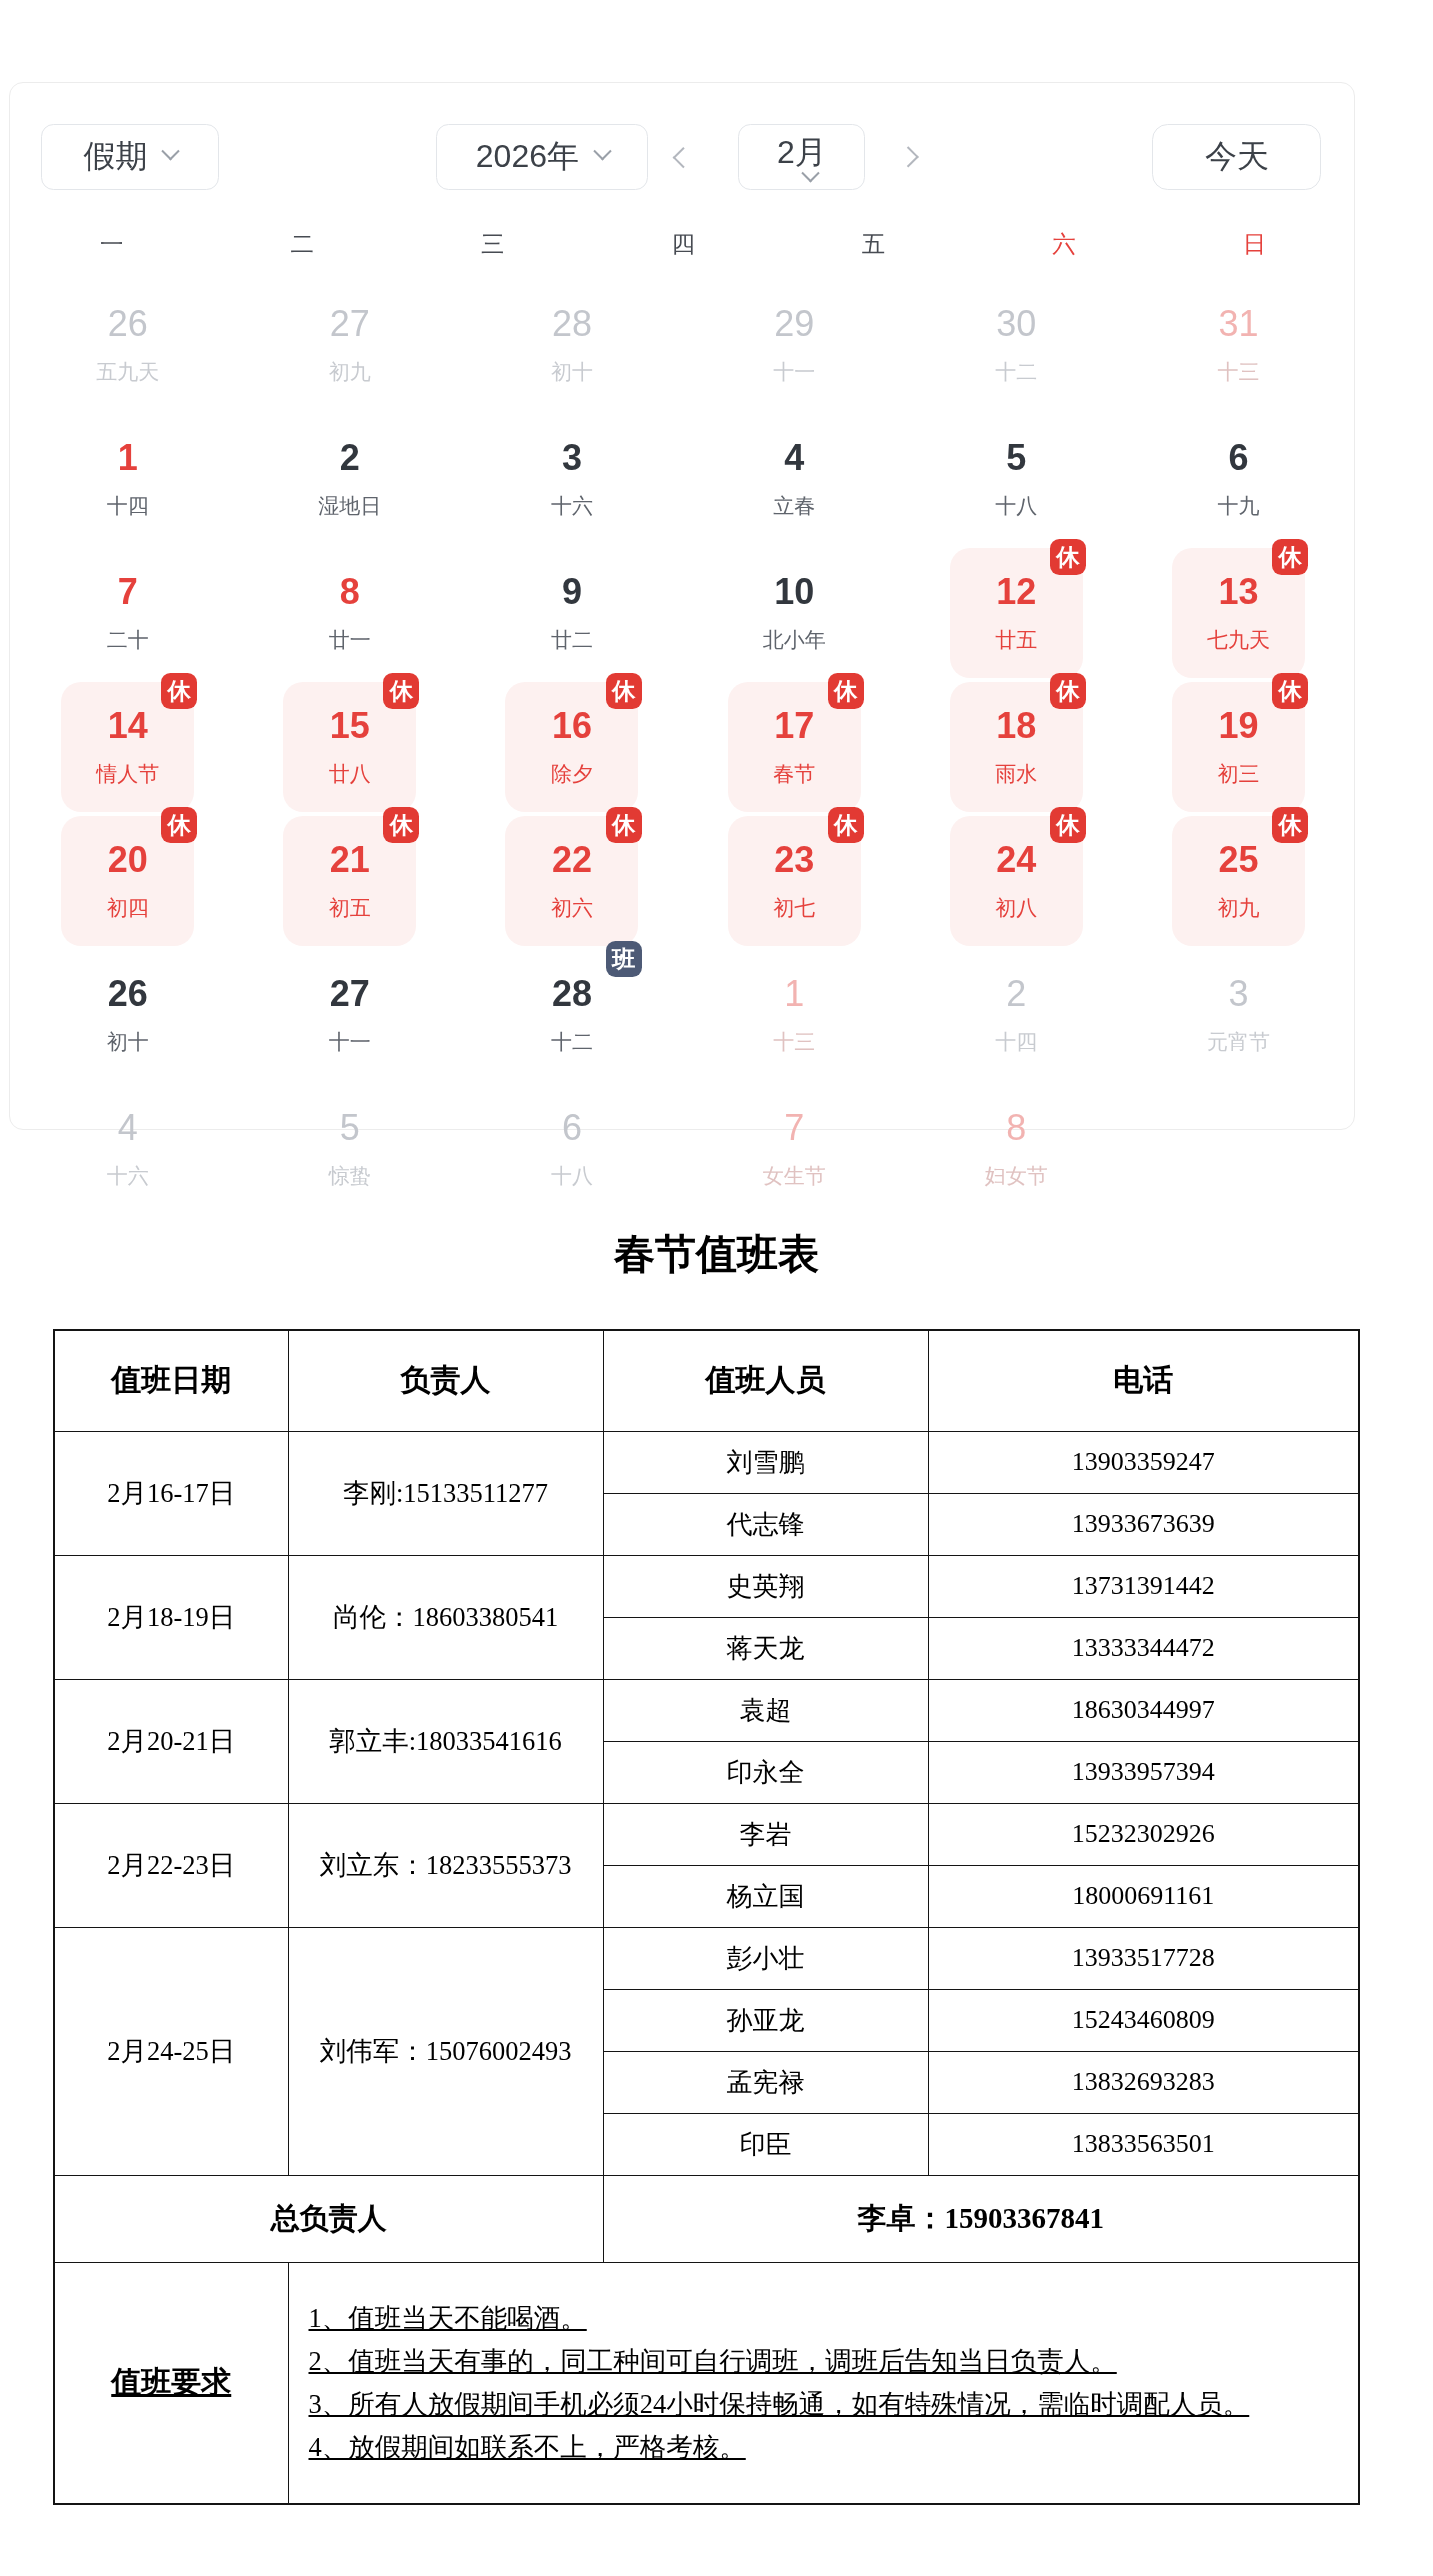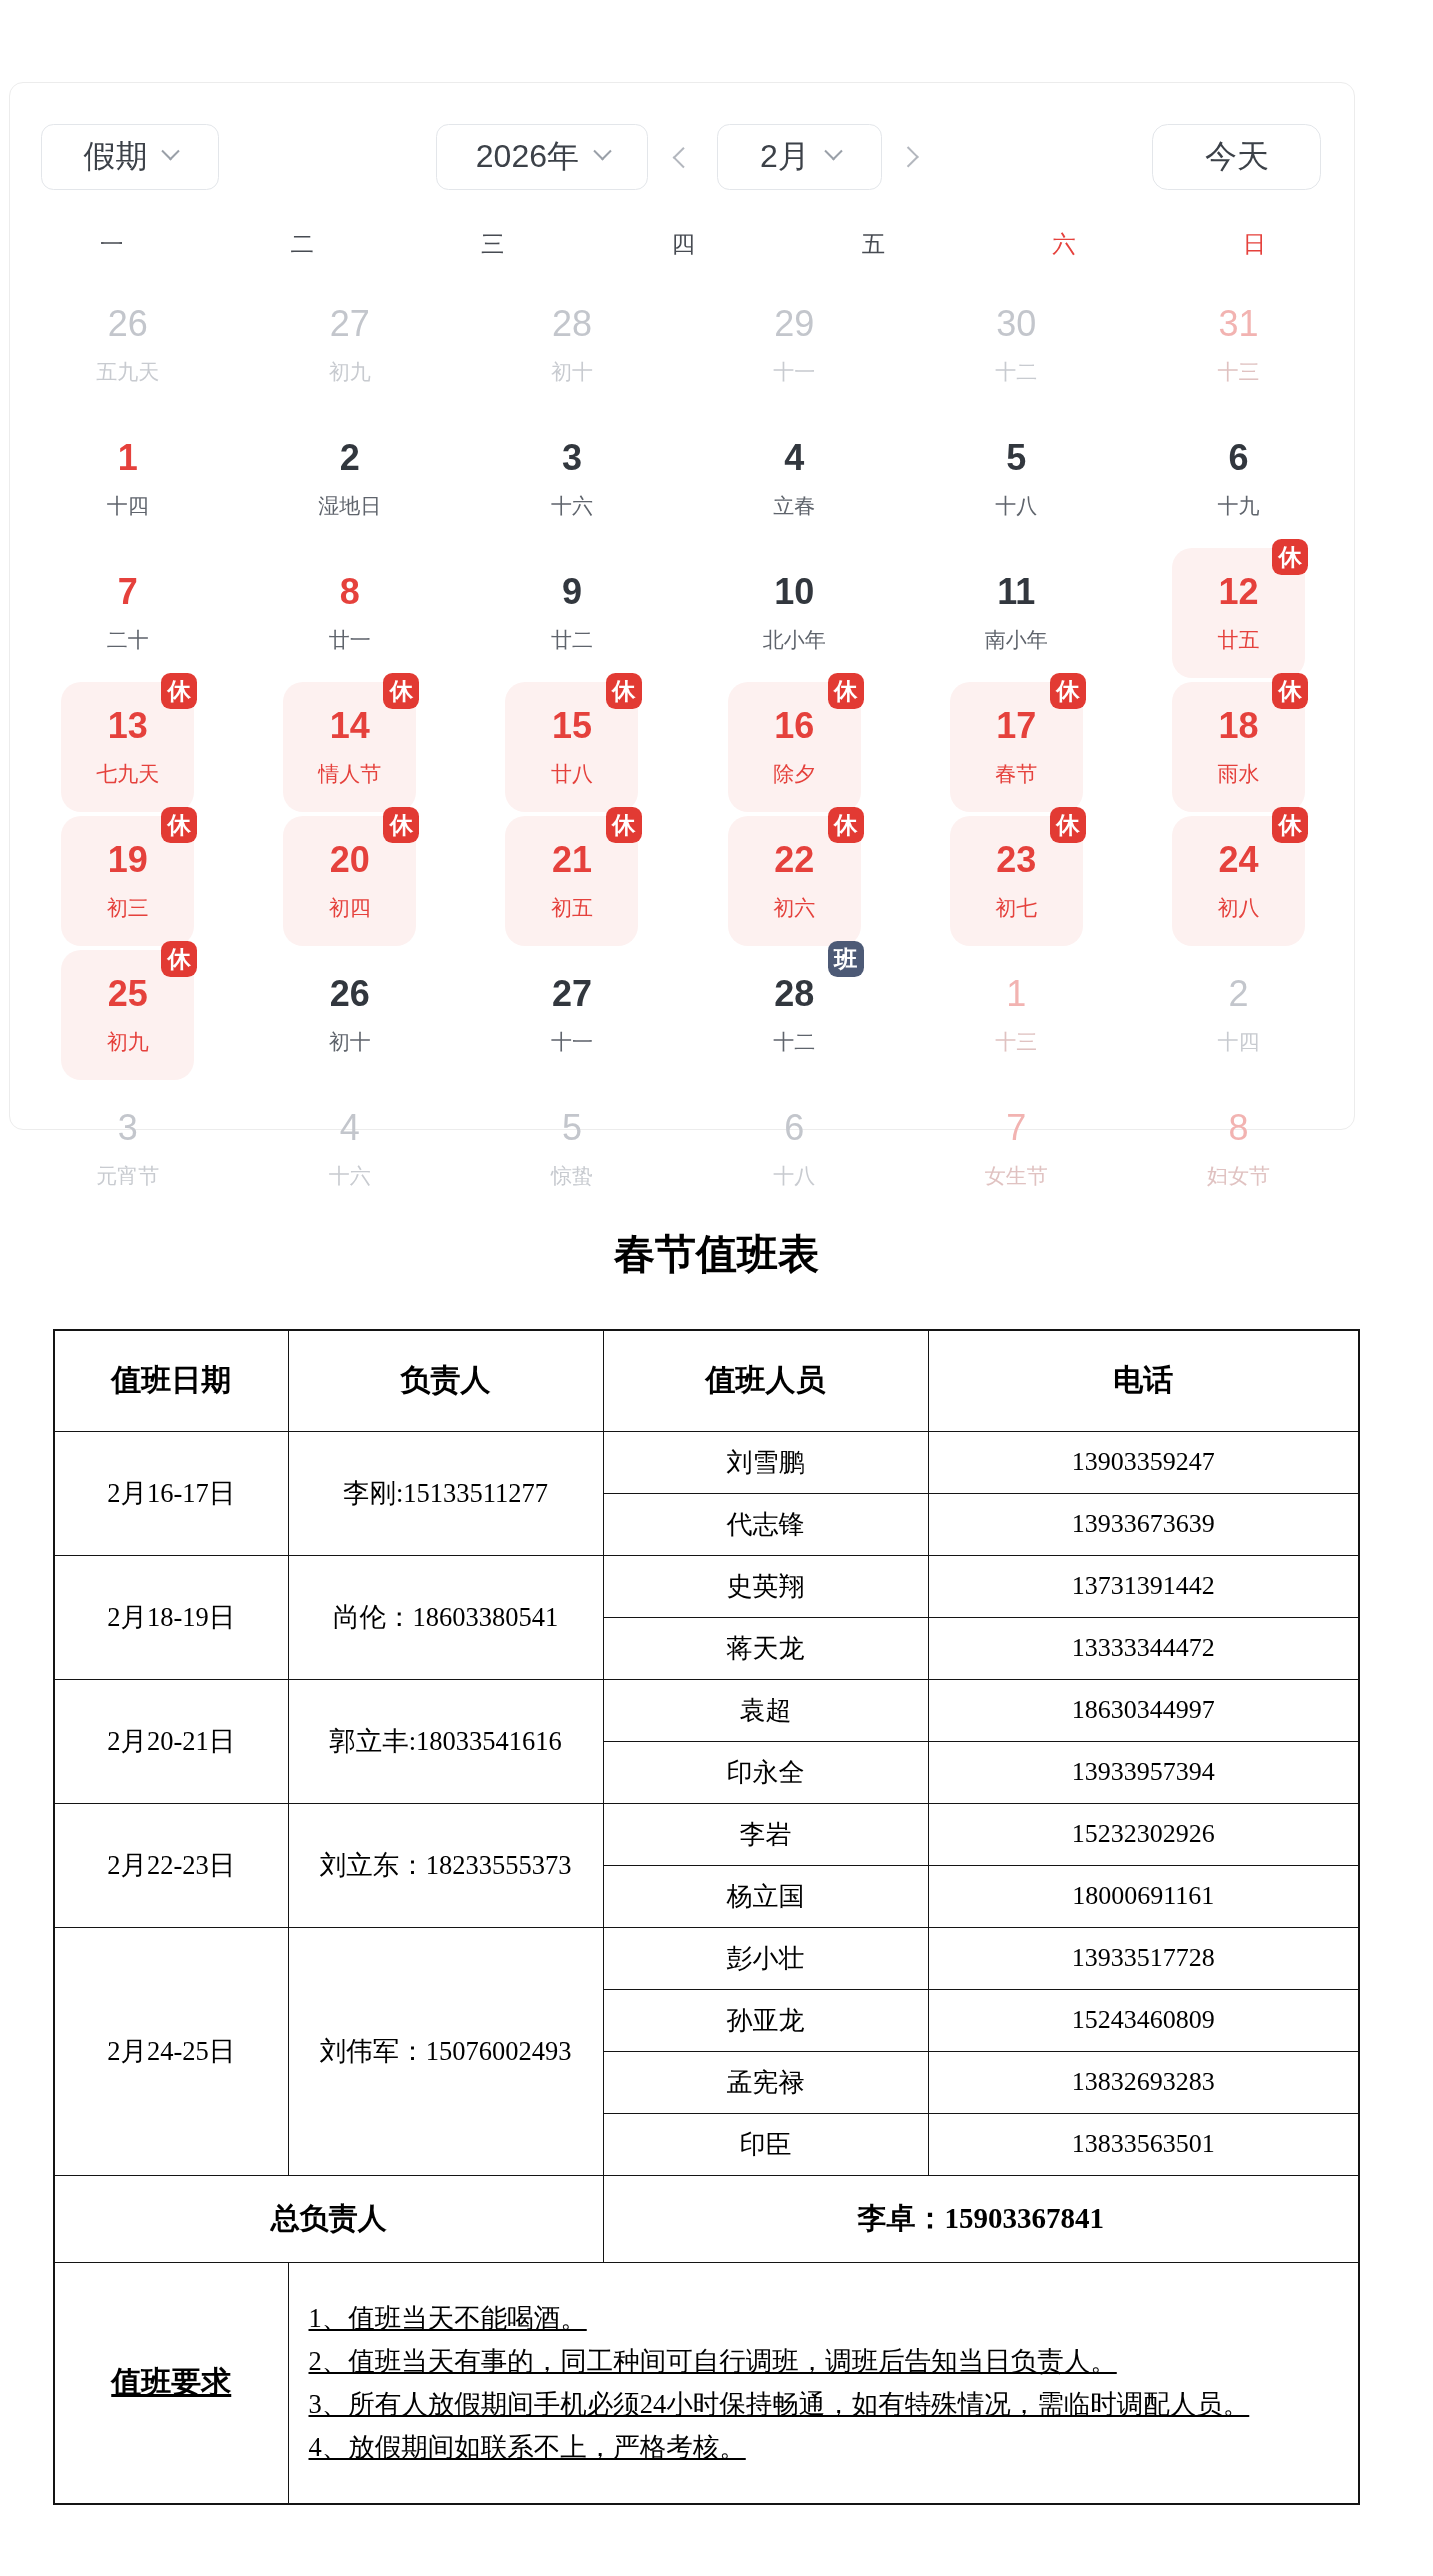--- a/index.html
+++ b/index.html
@@ -9,21 +9,21 @@
   .cal-card{position:absolute;left:9.4px;top:82px;width:1346px;height:1048px;
     background:#fff;border:0.8px solid #ececec;border-radius:14px;box-sizing:border-box;}
 
   .ctrl{position:absolute;height:66px;box-sizing:border-box;border:1.6px solid #e3e6ea;
     border-radius:12.5px;background:#fff;display:flex;align-items:center;justify-content:center;
     font-size:32px;color:#3c4148;cursor:pointer;}
   .ctrl .chev{width:11px;height:11px;border-right:2.3px solid #9aa0a8;border-bottom:2.3px solid #9aa0a8;
     transform:rotate(45deg) translate(-2.3px,-2.3px);margin-left:17px;margin-top:-4.7px;}
   .btn-filter{left:31px;top:41px;width:178px;}
   .btn-year{left:426px;top:41px;width:212px;}
-  .btn-month{left:707px;top:41px;width:165px;}
+  .btn-month{left:728px;top:41px;width:127px;flex-direction:column;}
   .btn-today{left:1142px;top:41px;width:169px;border-radius:15.6px;}
   .nav-arrow{position:absolute;top:59px;width:31px;height:31px;cursor:pointer;}
   .nav-arrow span{position:absolute;left:9.4px;top:7.8px;width:12.5px;height:12.5px;
     border-left:2.3px solid #b3b7be;border-bottom:2.3px solid #b3b7be;}
   .nav-prev{left:656px;}
   .nav-prev span{transform:rotate(45deg);}
   .nav-next{left:881px;}
   .nav-next span{transform:rotate(-135deg);}
 
   .wk-row{position:absolute;left:6.2px;top:141px;width:1333px;height:39px;display:grid;
@@ -201,26 +201,20 @@
           <span class="num">9</span>
           <span class="lun">廿二</span>
         </div>
       </div>
       <div class="day cur">
         <div class="daybox">
           <span class="num">10</span>
           <span class="lun">北小年</span>
         </div>
       </div>
-      <div class="day cur">
-        <div class="daybox">
-          <span class="num">11</span>
-          <span class="lun">南小年</span>
-        </div>
-      </div>
       <div class="day rest">
         <div class="daybox">
           <span class="num">12</span>
           <span class="lun">廿五</span>
           <span class="badge badge-rest">休</span>
         </div>
       </div>
       <div class="day rest">
         <div class="daybox">
           <span class="num">13</span>

